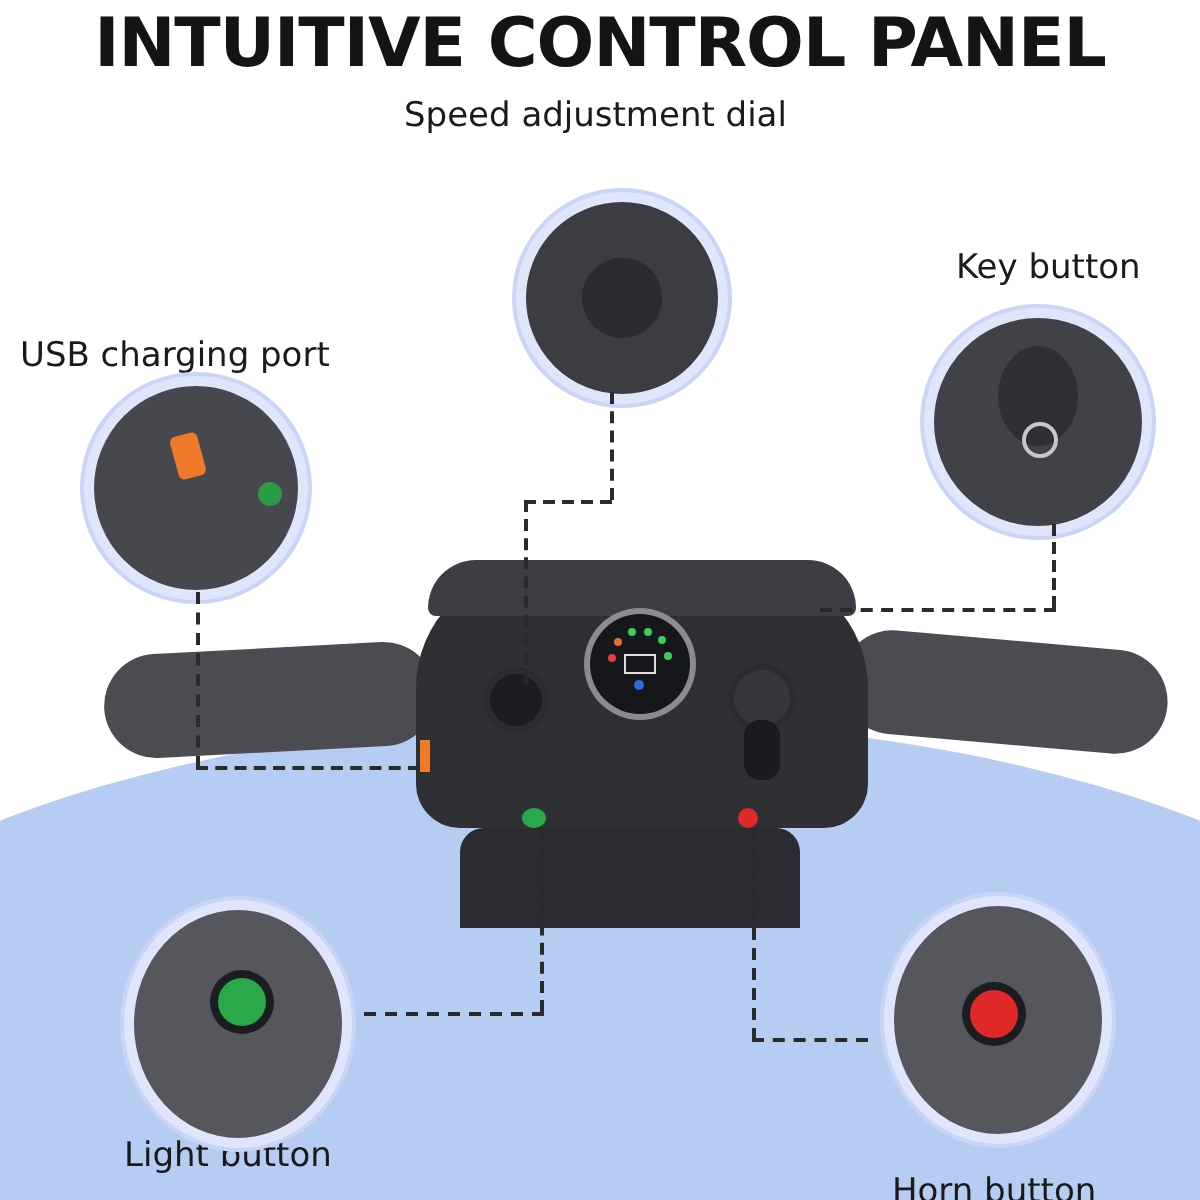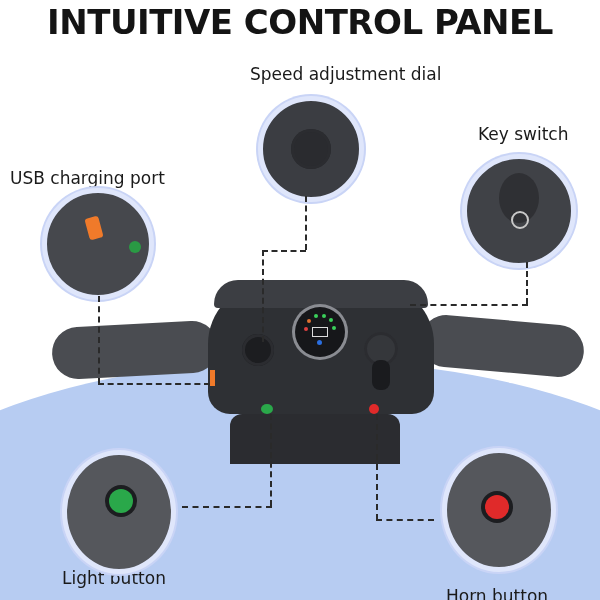--- a/index.html
+++ b/index.html
@@ -18,23 +18,23 @@
   .btn{position:absolute;border-radius:50%;}
   .column{position:absolute;left:230px;top:414px;width:170px;height:50px;background:#2b2c30;border-radius:12px 12px 0 0;}
 </style>
 </head>
 <body>
 
 <div class="bg-arc"></div>
 
 <div class="title">INTUITIVE CONTROL PANEL</div>
 
-<div class="label" style="left:202px;top:64px;margin-left:48px;">Speed adjustment dial</div>
+<div class="label" style="left:202px;top:48px;">Speed adjustment dial</div>
 <div class="label" style="left:10px;top:168px;">USB charging port</div>
-<div class="label" style="left:478px;top:124px;">Key switch</div>
+<div class="label" style="left:478px;top:124px;">Key button</div>
 <div class="label" style="left:62px;top:568px;text-align:center;">Light button</div>
 <div class="label" style="left:446px;top:566px;margin-top:20px;">Horn button</div>
 
 <div class="circle" style="left:258px;top:96px;width:96px;height:96px;background:#3b3d42;">
   <div class="knob" style="left:28px;top:28px;width:40px;height:40px;background:#2a2b2f;"></div>
 </div>
 <div class="circle" style="left:42px;top:188px;width:102px;height:102px;background:#46484d;">
   <div style="position:absolute;left:40px;top:24px;width:14px;height:22px;background:#f07a2a;border-radius:3px;transform:rotate(-15deg);"></div>
   <div style="position:absolute;left:82px;top:48px;width:12px;height:12px;border-radius:50%;background:#2a9a44;"></div>
 </div>

